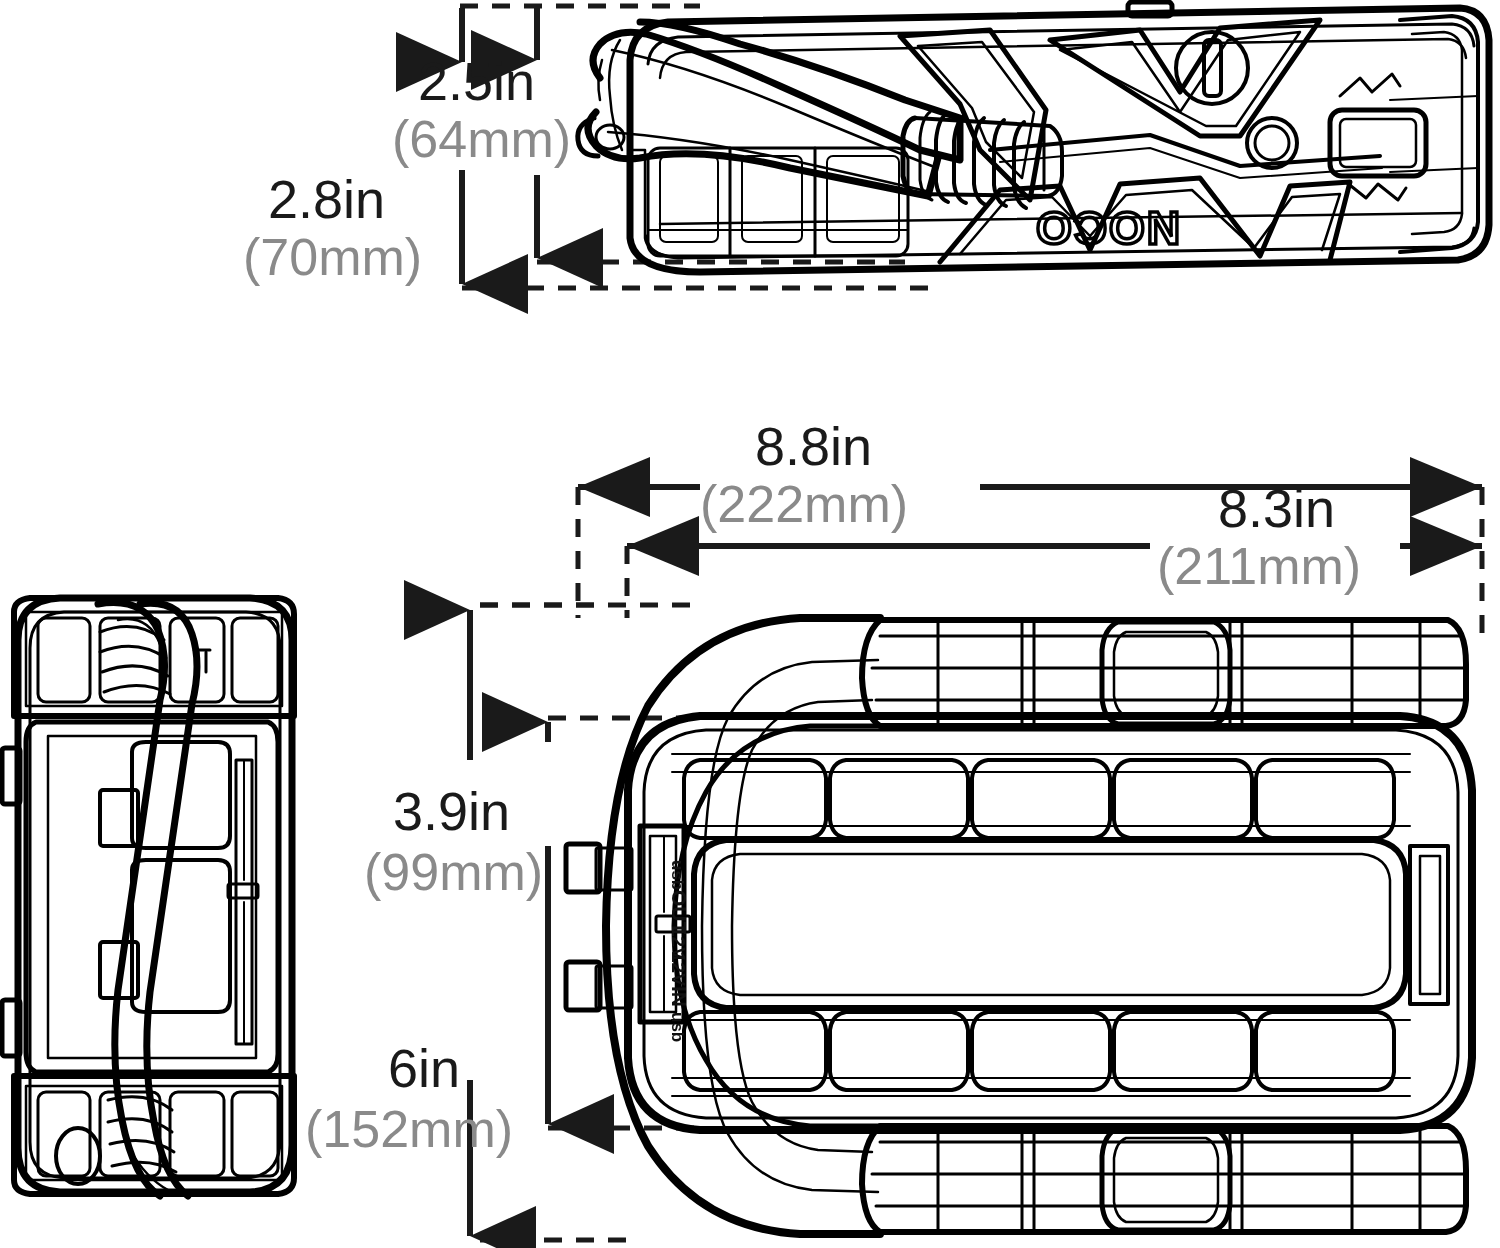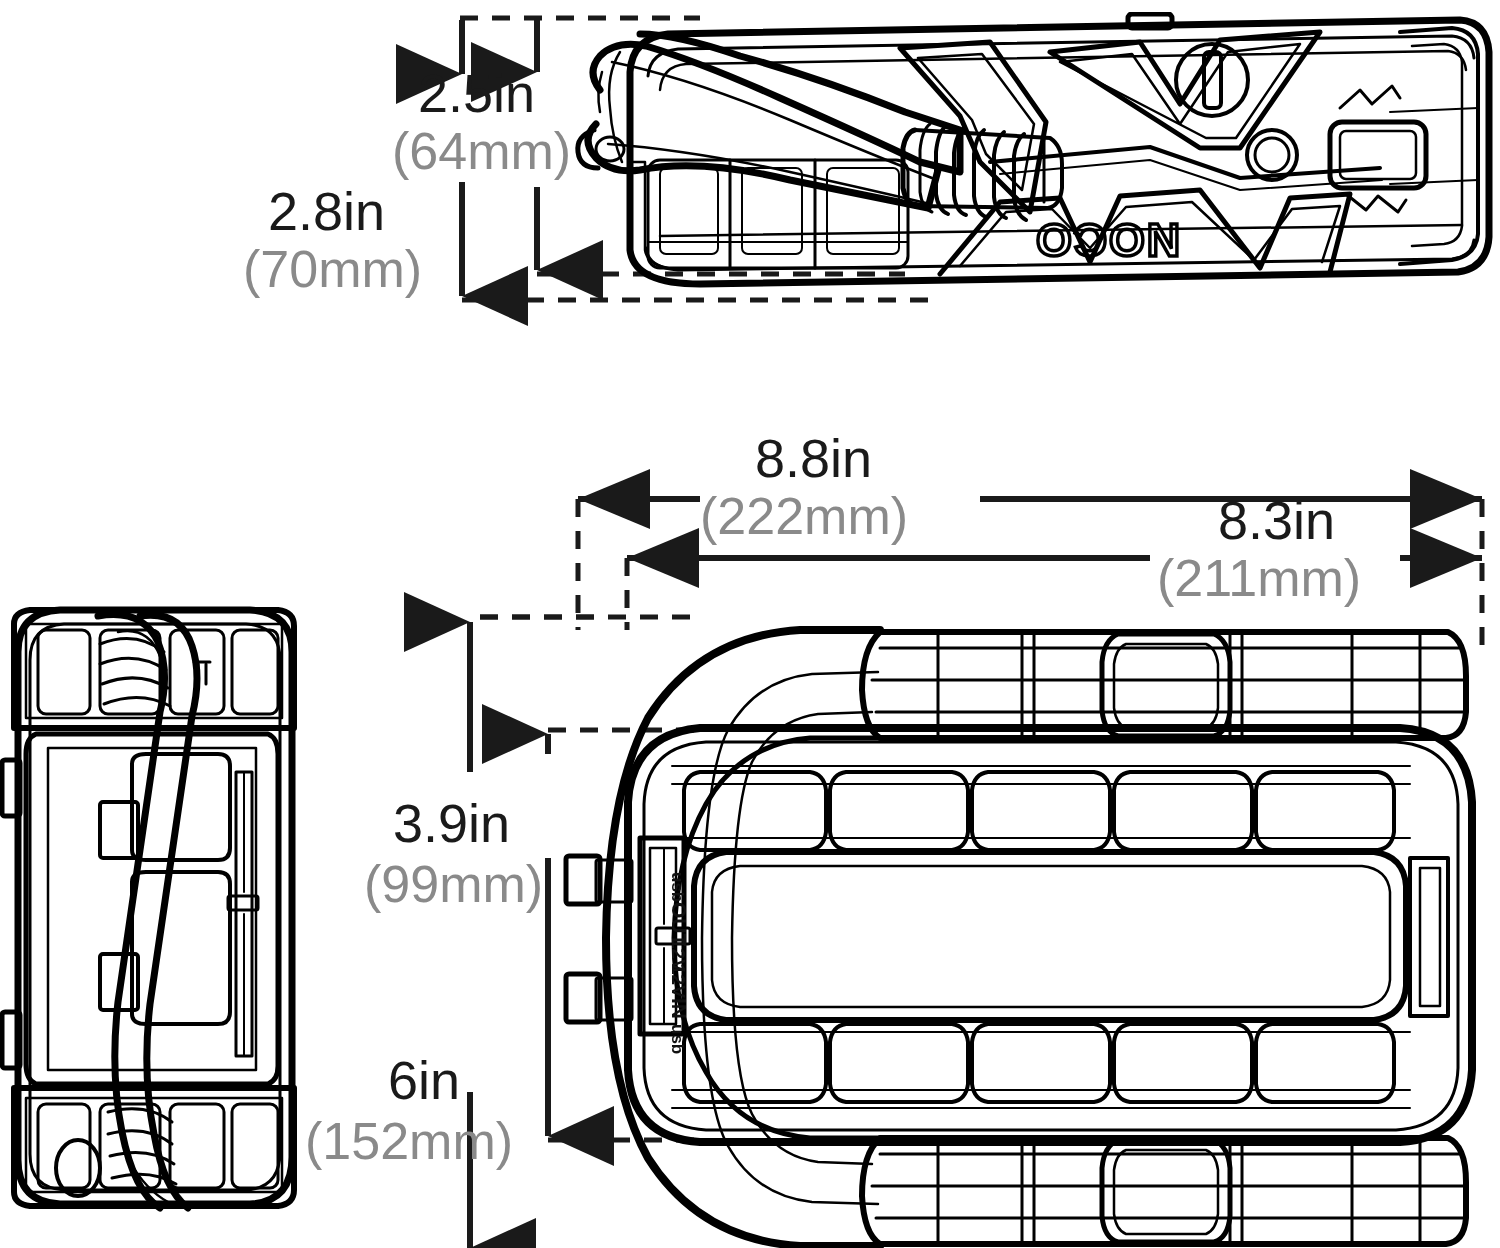--- a/index.html
+++ b/index.html
@@ -1,21 +1,21 @@
 <!DOCTYPE html>
 <html><head>
 <meta charset="utf-8">
 <style>
   html,body{margin:0;padding:0;background:#ffffff;}
   body{
     width:1500px;height:1248px;
     font-family:"Liberation Sans", sans-serif;
     overflow:hidden;position:relative;
   }
-  #stage{position:absolute;left:0;top:12px;width:1500px;height:1152px;text-decoration:underline;}
+  #stage{position:absolute;left:0;top:0;width:1500px;height:1152px;text-decoration:underline;}
   svg.layer{position:absolute;left:0;top:0;width:1500px;height:1248px;}
   .dim-in{font-family:"Liberation Sans",sans-serif;font-size:54px;fill:#1a1a1a;}
   .dim-mm{font-family:"Liberation Sans",sans-serif;font-size:52px;fill:#8a8a8a;}
   .port-lbl{font-family:"Liberation Sans",sans-serif;font-weight:bold;fill:#111;}
   .noco-lbl{font-family:"Liberation Sans",sans-serif;font-weight:bold;font-size:46px;
     fill:none;stroke:#000;stroke-width:3.5;letter-spacing:2px;}
 </style>
 </head>
 <body>
 

